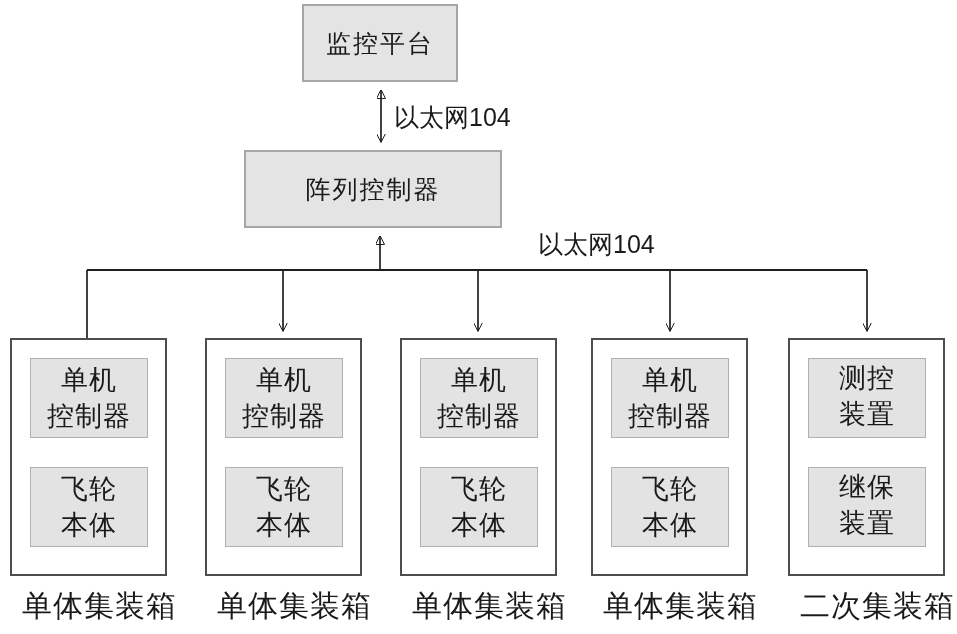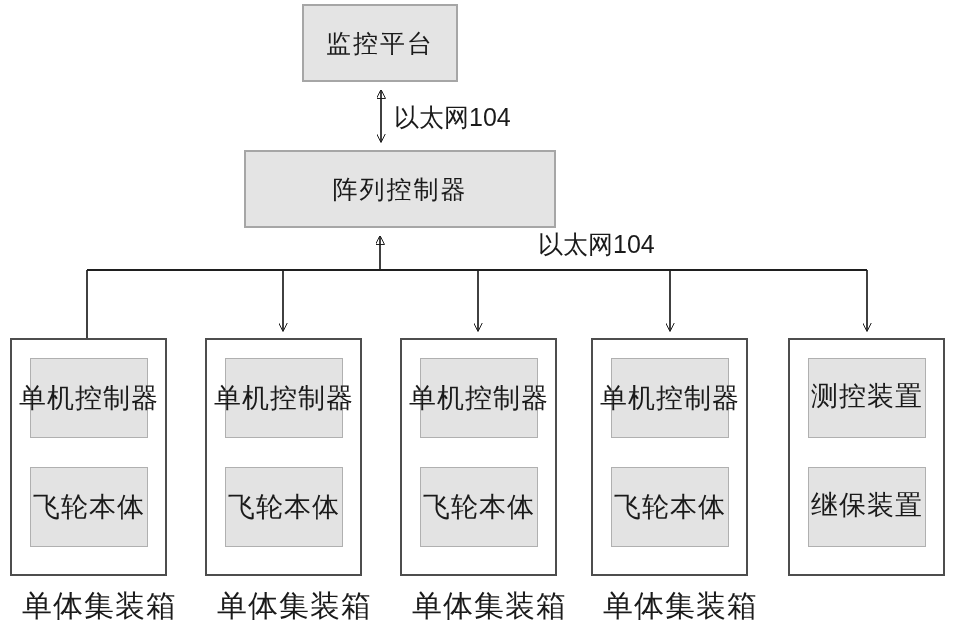--- a/index.html
+++ b/index.html
@@ -23,21 +23,21 @@
     border: 2px solid #a6a6a6;
     box-sizing: border-box;
     display: flex;
     align-items: center;
     justify-content: center;
     font-size: 25px;
     letter-spacing: 2px;
     white-space: nowrap;
   }
   .monitor-box  { left: 302px; top: 4px;   width: 156px; height: 78px; }
-  .controller-box { left: 244px; top: 150px; width: 312px; height: 78px; }
+  .controller-box { left: 244px; top: 150px; width: 258px; height: 78px; }
 
   
   .eth-label {
     position: absolute;
     font-family: "Liberation Sans", "DejaVu Sans", sans-serif;
     font-size: 25px;
     white-space: nowrap;
   }
   .eth1 { left: 394px; top: 101px; }
   .eth2 { left: 538px; top: 228px; }
@@ -61,21 +61,21 @@
   
   .inner-box {
     position: absolute;
     left: 18px;
     width: 118px;
     height: 80px;
     background: #e3e3e3;
     border: 1px solid #b0b0b0;
     box-sizing: border-box;
     display: flex;
-    flex-direction: row;
+    flex-direction: column;
     align-items: center;
     justify-content: center;
     font-size: 27px;
     line-height: 36px;
     letter-spacing: 1px;
     text-align: center;
     white-space: nowrap;
   }
   .inner-top    { top: 18px;  }
   .inner-bottom { top: 127px; }
@@ -205,14 +205,15 @@
     <div class="inner-box inner-bottom">
       <span>继保</span>
       <span>装置</span>
     </div>
   </div>
 
   <div class="caption cap1">单体集装箱</div>
   <div class="caption cap2">单体集装箱</div>
   <div class="caption cap3">单体集装箱</div>
   <div class="caption cap4">单体集装箱</div>
+  <div class="caption cap5">二次集装箱</div>
 
 </div>
 
 </body></html>

